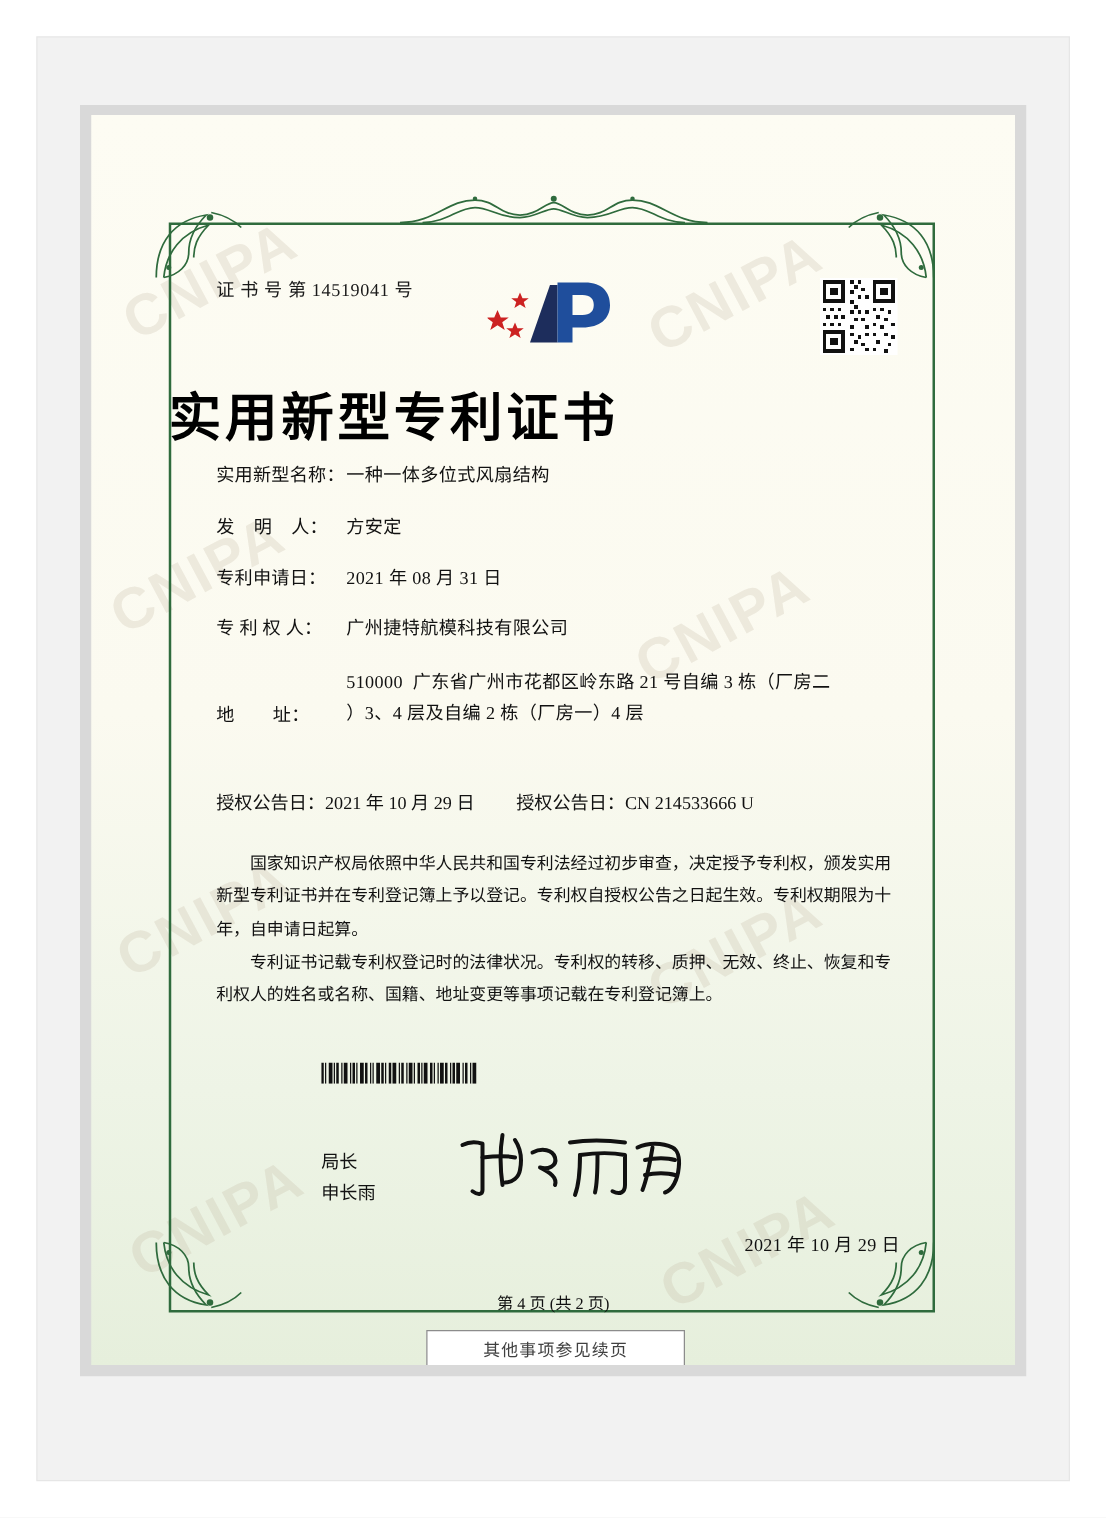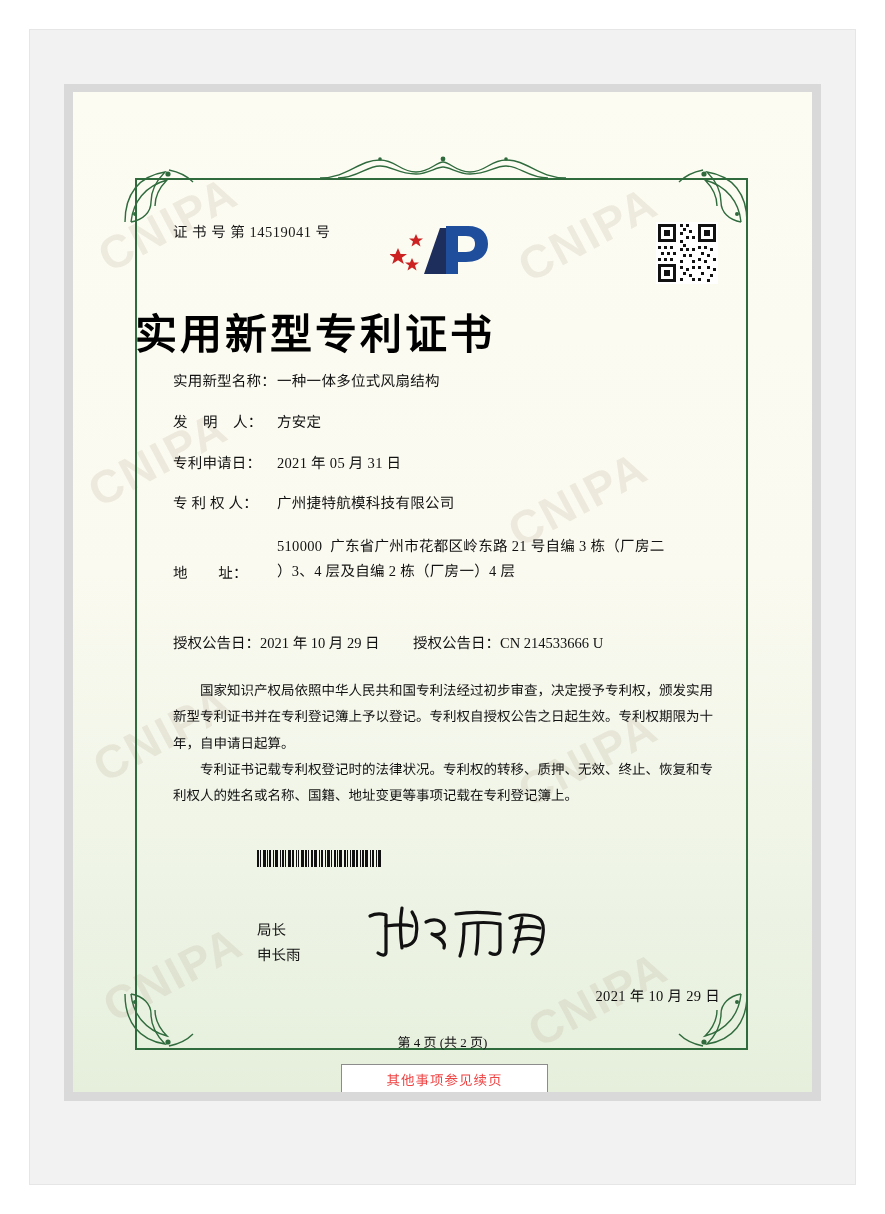--- a/index.html
+++ b/index.html
@@ -256,21 +256,21 @@
     left: 268px;
     top: 972px;
     width: 205px;
     height: 28px;
     border: 1px solid #8c8c8c;
     background: #ffffff;
     display: flex;
     align-items: center;
     justify-content: center;
     font-size: 13.5px;
-    color: #ef4444;
+    color: #404040;
     letter-spacing: 1px;
   }
 </style>
 </head>
 <body>
 
 <div class="page">
 
   <div class="frame-outer"></div>
   <div class="frame-mid"></div>
@@ -422,21 +422,21 @@
         <div class="field-row">
           <span class="field-label">实用新型名称：</span>
           <span class="field-value">一种一体多位式风扇结构</span>
         </div>
         <div class="field-row">
           <span class="field-label">发    明    人：</span>
           <span class="field-value">方安定</span>
         </div>
         <div class="field-row">
           <span class="field-label">专利申请日：</span>
-          <span class="field-value">2021 年 05 月 31 日</span>
+          <span class="field-value">2021 年 08 月 31 日</span>
         </div>
         <div class="field-row">
           <span class="field-label">专 利 权 人：</span>
           <span class="field-value">广州捷特航模科技有限公司</span>
         </div>
         <div class="field-row">
           <span class="field-label">地        址：</span>
           <span class="field-value two-line" style="white-space: pre-wrap;">510000  广东省广州市花都区岭东路 21 号自编 3 栋（厂房二
 ）3、4 层及自编 2 栋（厂房一）4 层</span>
         </div>

